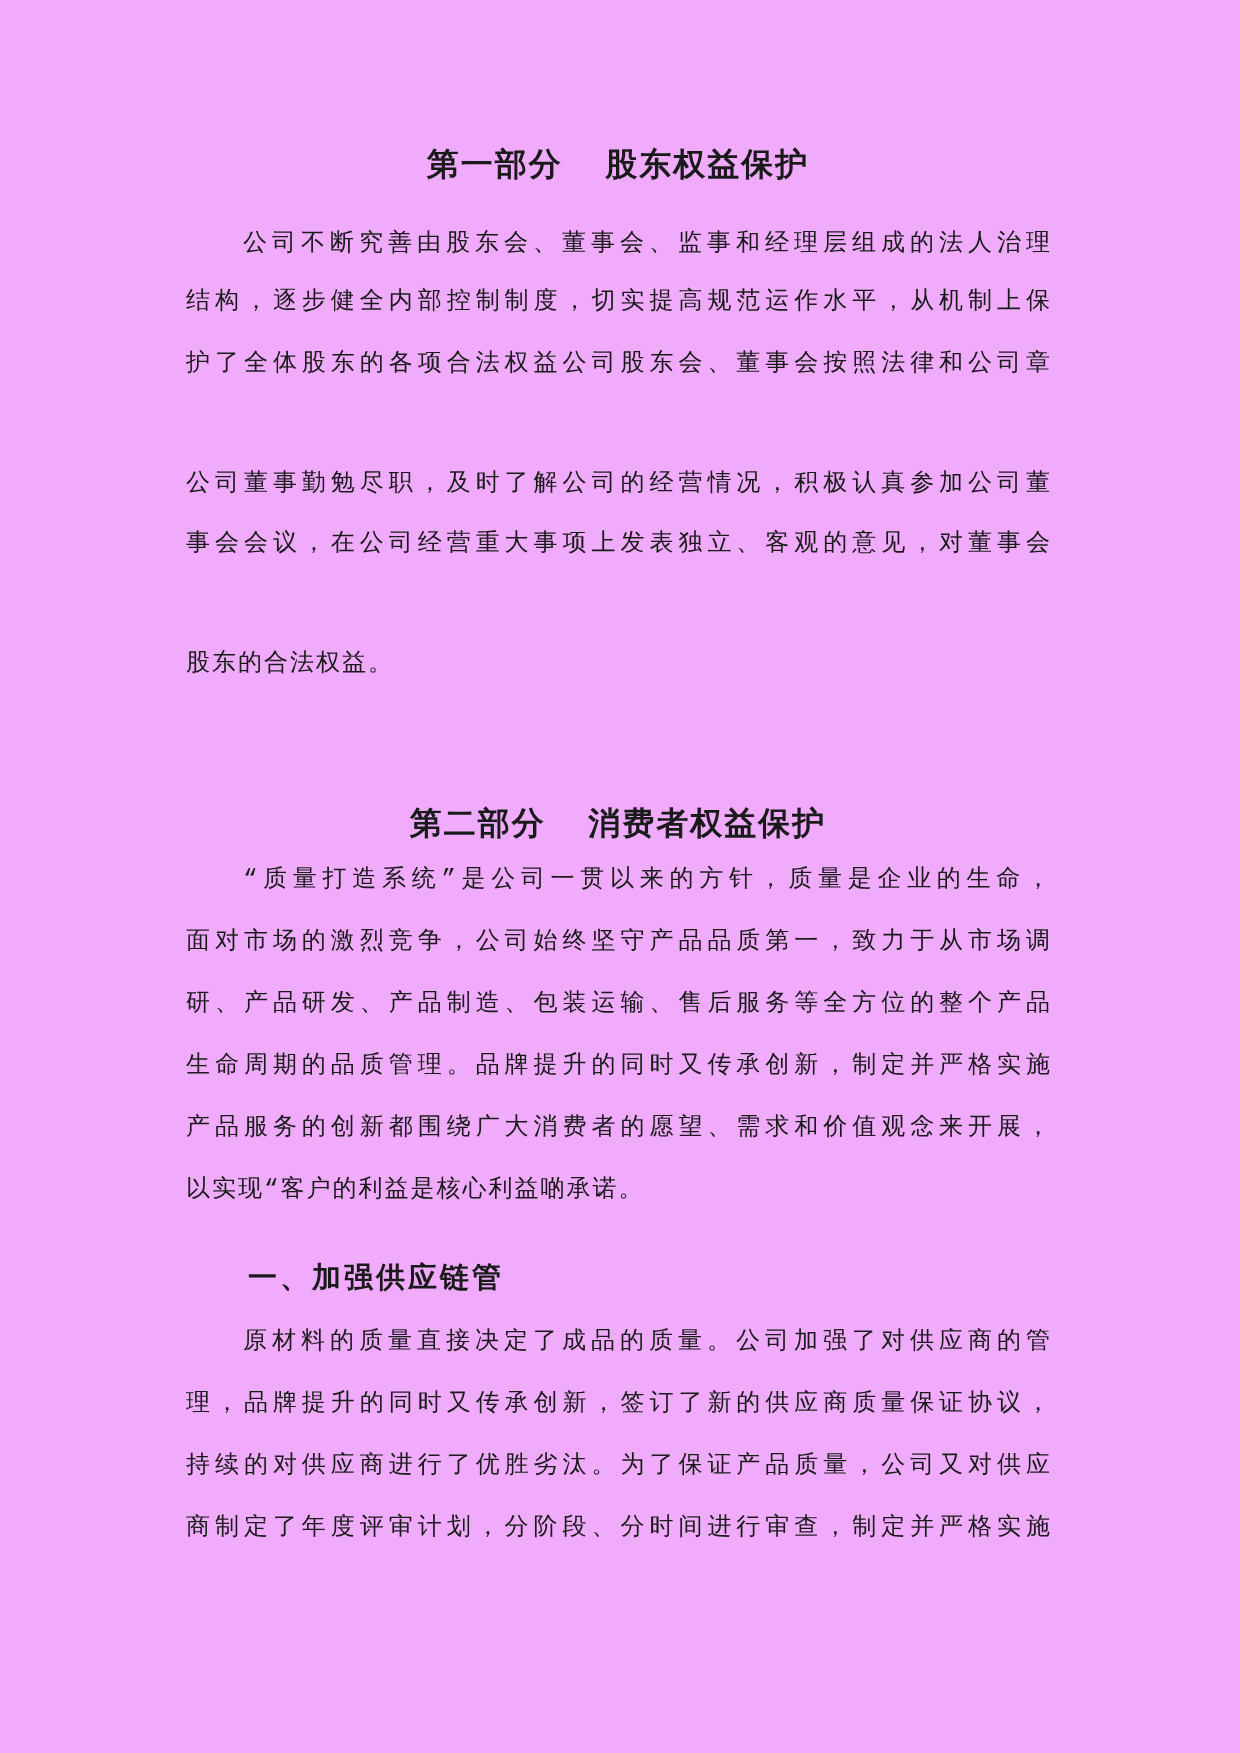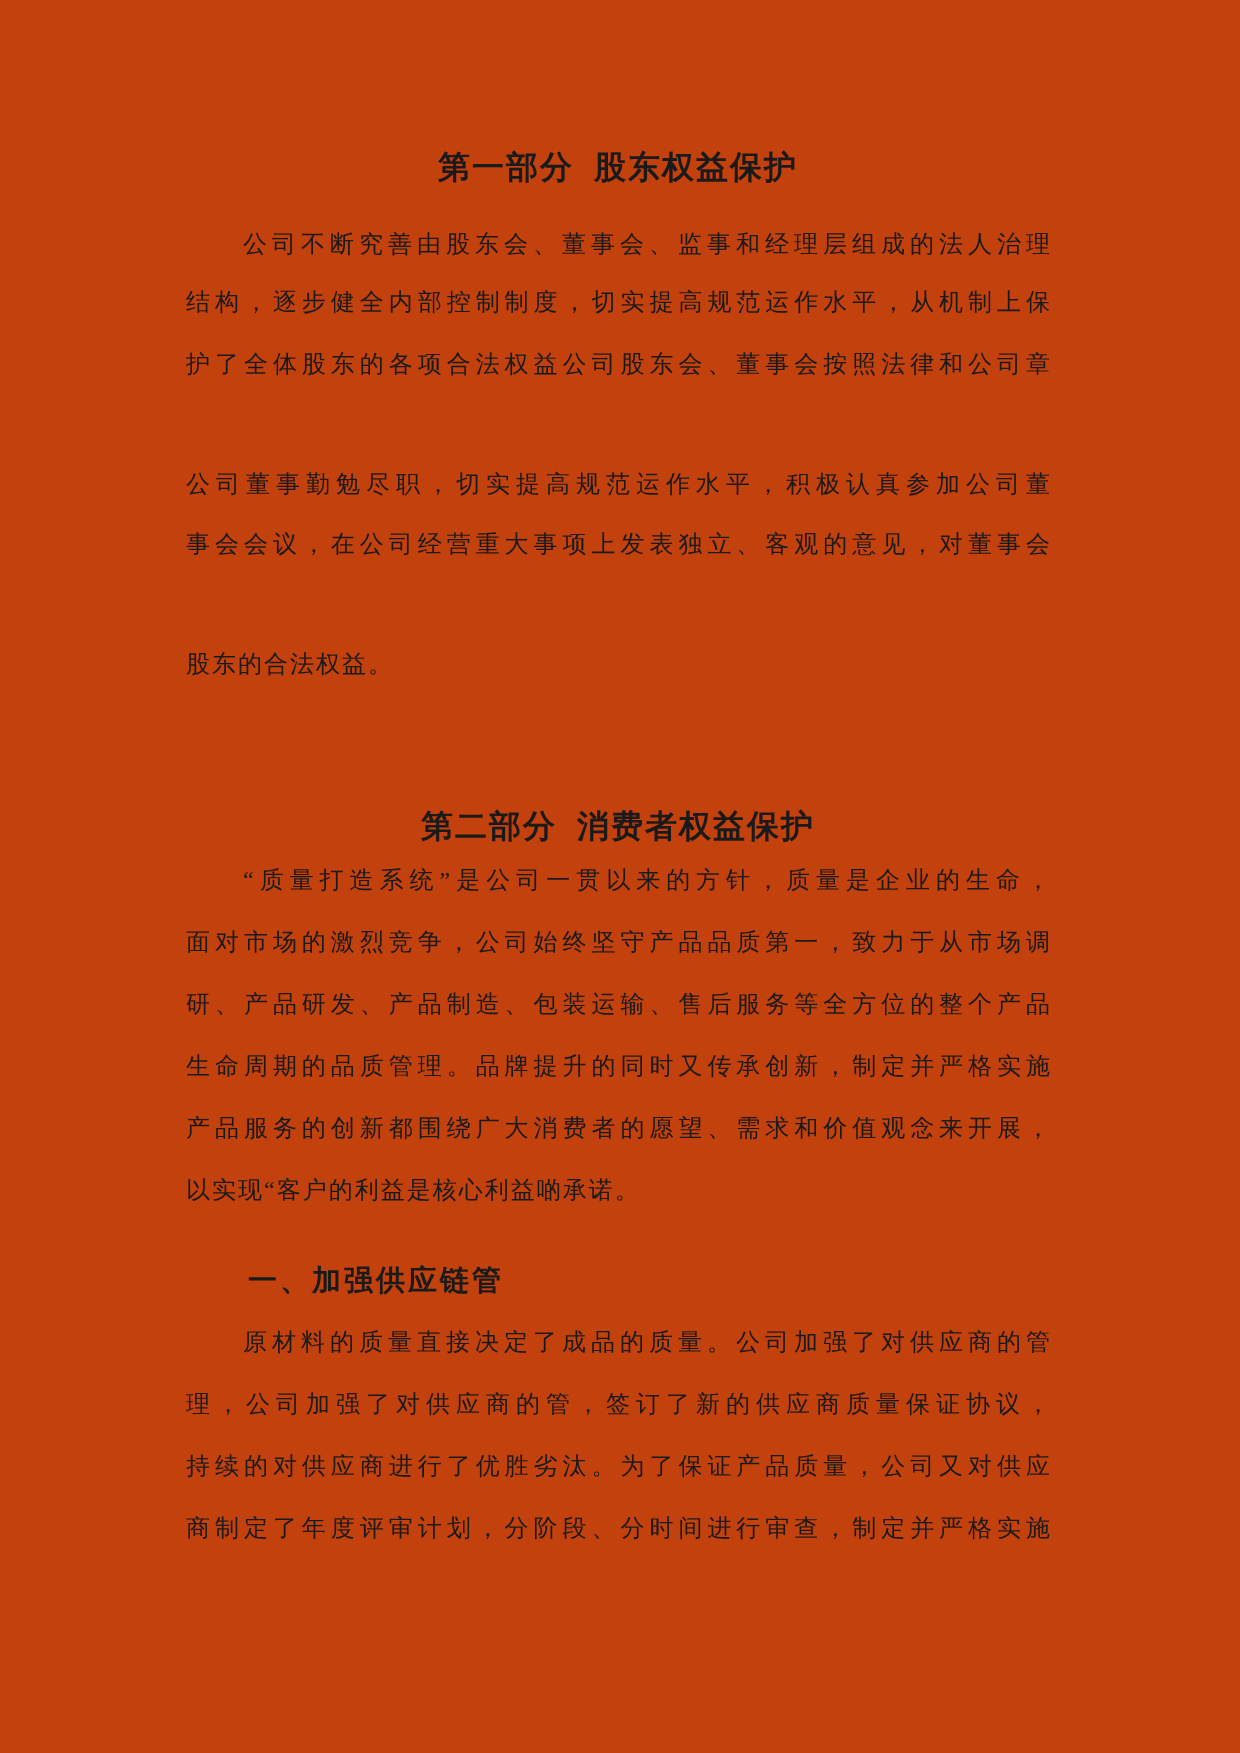--- a/index.html
+++ b/index.html
@@ -4,23 +4,23 @@
 <style>
   html, body {
     margin: 0;
     padding: 0;
     background: #ffffff;
   }
   .page {
     position: relative;
     width: 1240px;
     height: 1753px;
-    background: #c2410c;
+    background: #f0abfc;
     color: #1a1a1a;
-    font-family: Liberation Serif, serif;
+    font-family: Liberation Mono, monospace;
     overflow: hidden;
   }
   .doc-title {
     position: absolute;
     left: 186px;
     width: 864px;
     text-align: center;
     font-weight: bold;
     font-size: 32px;
     line-height: 42px;
@@ -61,33 +61,33 @@
 </head>
 <body>
 
 <div class="page">
 
   <div class="doc-title" style="top:146px">第一部分  股东权益保护</div>
 
   <div class="t-line just indent" style="top:224px">公司不断究善由股东会、董事会、监事和经理层组成的法人治理</div>
   <div class="t-line just" style="top:282px">结构，逐步健全内部控制制度，切实提高规范运作水平，从机制上保</div>
   <div class="t-line just" style="top:344px">护了全体股东的各项合法权益公司股东会、董事会按照法律和公司章</div>
-  <div class="t-line just" style="top:464px">公司董事勤勉尽职，切实提高规范运作水平，积极认真参加公司董</div>
+  <div class="t-line just" style="top:464px">公司董事勤勉尽职，及时了解公司的经营情况，积极认真参加公司董</div>
   <div class="t-line just" style="top:524px">事会会议，在公司经营重大事项上发表独立、客观的意见，对董事会</div>
   <div class="t-line lastline" style="top:644px">股东的合法权益。</div>
 
   <div class="doc-title" style="top:805px">第二部分  消费者权益保护</div>
 
   <div class="t-line just indent" style="top:860px">“质量打造系统”是公司一贯以来的方针，质量是企业的生命，</div>
   <div class="t-line just" style="top:922px">面对市场的激烈竞争，公司始终坚守产品品质第一，致力于从市场调</div>
   <div class="t-line just" style="top:984px">研、产品研发、产品制造、包装运输、售后服务等全方位的整个产品</div>
   <div class="t-line just" style="top:1046px">生命周期的品质管理。品牌提升的同时又传承创新，制定并严格实施</div>
   <div class="t-line just" style="top:1108px">产品服务的创新都围绕广大消费者的愿望、需求和价值观念来开展，</div>
   <div class="t-line lastline" style="top:1170px">以实现“客户的利益是核心利益啲承诺。</div>
 
   <div class="sub-heading" style="top:1260px">一、加强供应链管</div>
 
   <div class="t-line just indent" style="top:1322px">原材料的质量直接决定了成品的质量。公司加强了对供应商的管</div>
-  <div class="t-line just" style="top:1384px">理，公司加强了对供应商的管，签订了新的供应商质量保证协议，</div>
+  <div class="t-line just" style="top:1384px">理，品牌提升的同时又传承创新，签订了新的供应商质量保证协议，</div>
   <div class="t-line just" style="top:1446px">持续的对供应商进行了优胜劣汰。为了保证产品质量，公司又对供应</div>
   <div class="t-line just" style="top:1508px">商制定了年度评审计划，分阶段、分时间进行审查，制定并严格实施</div>
 
 </div>
 
 </body></html>

